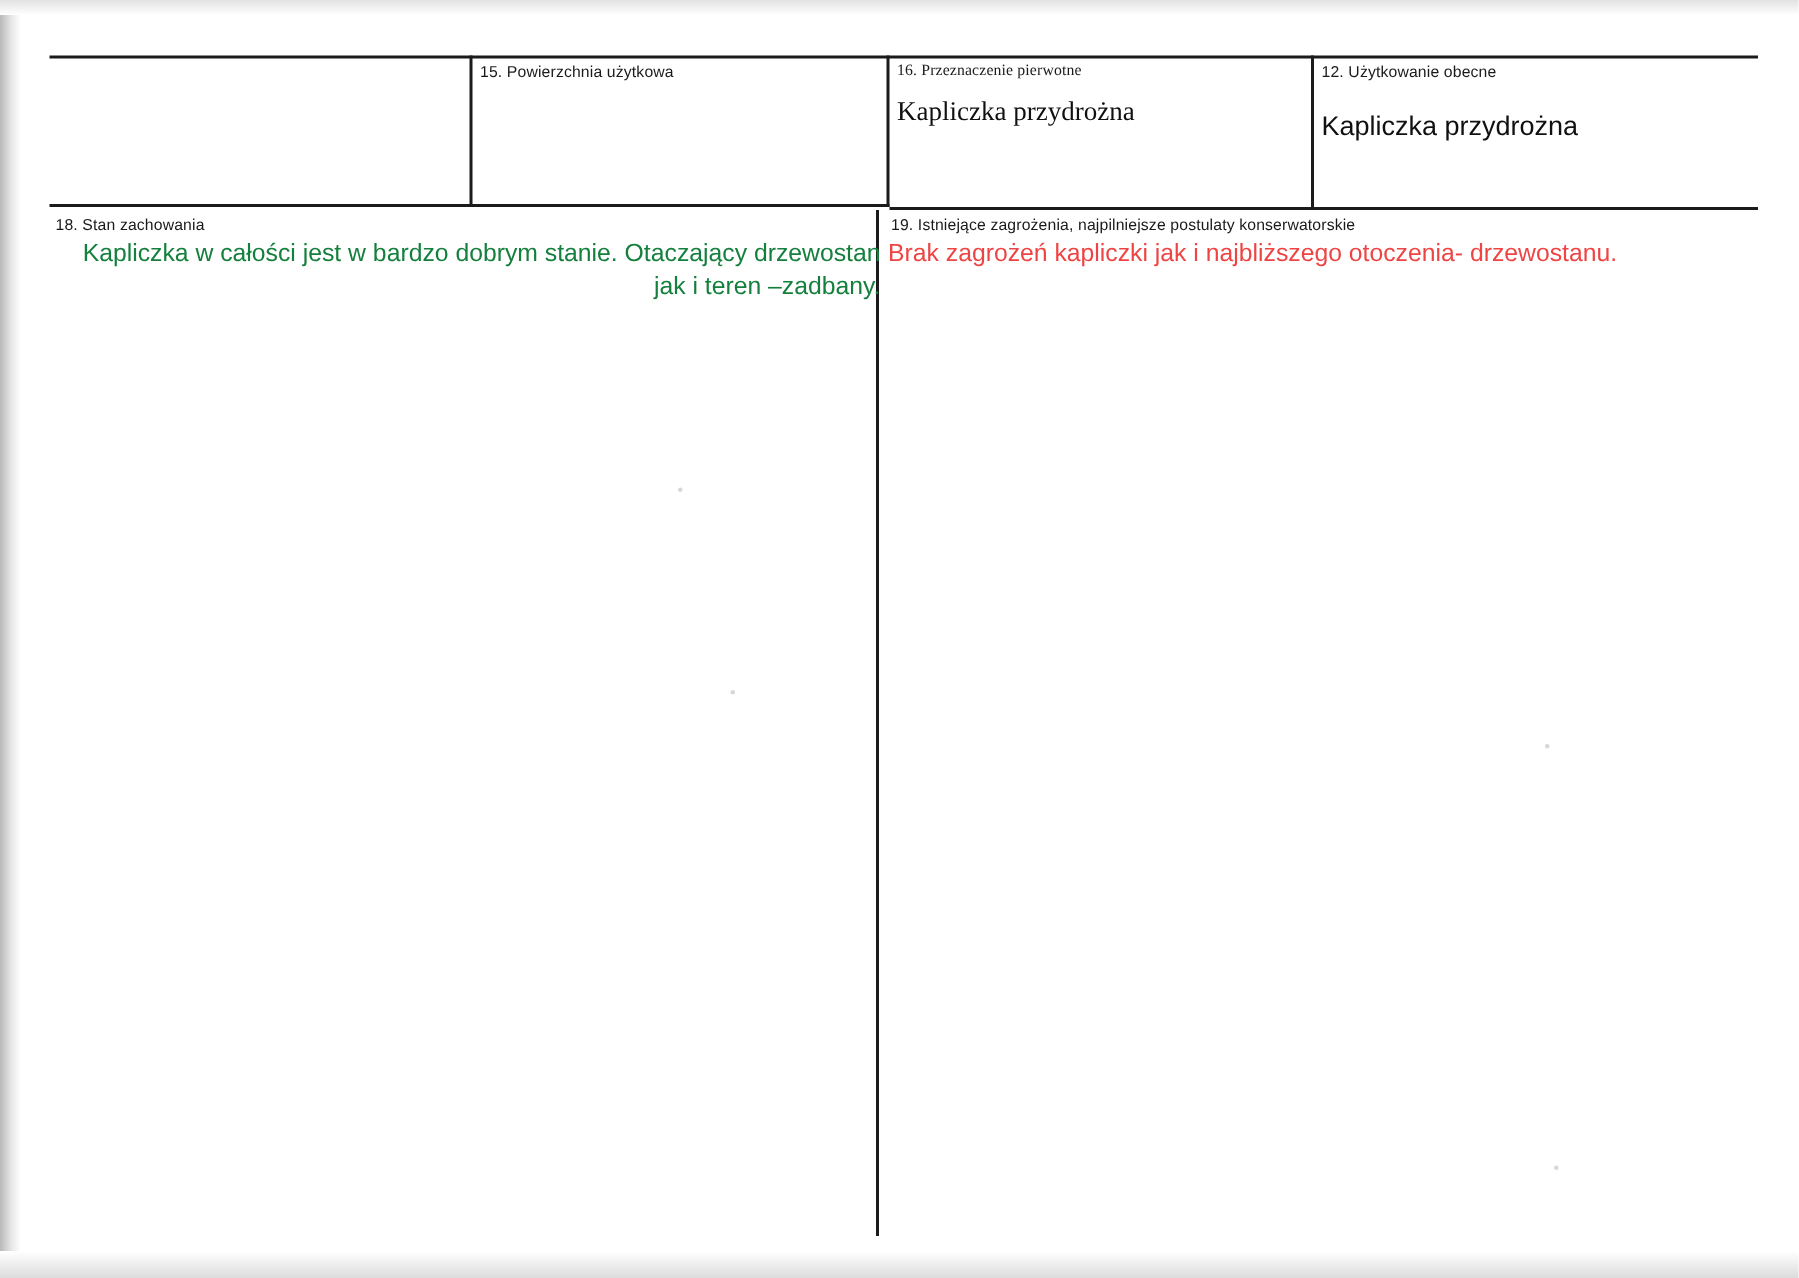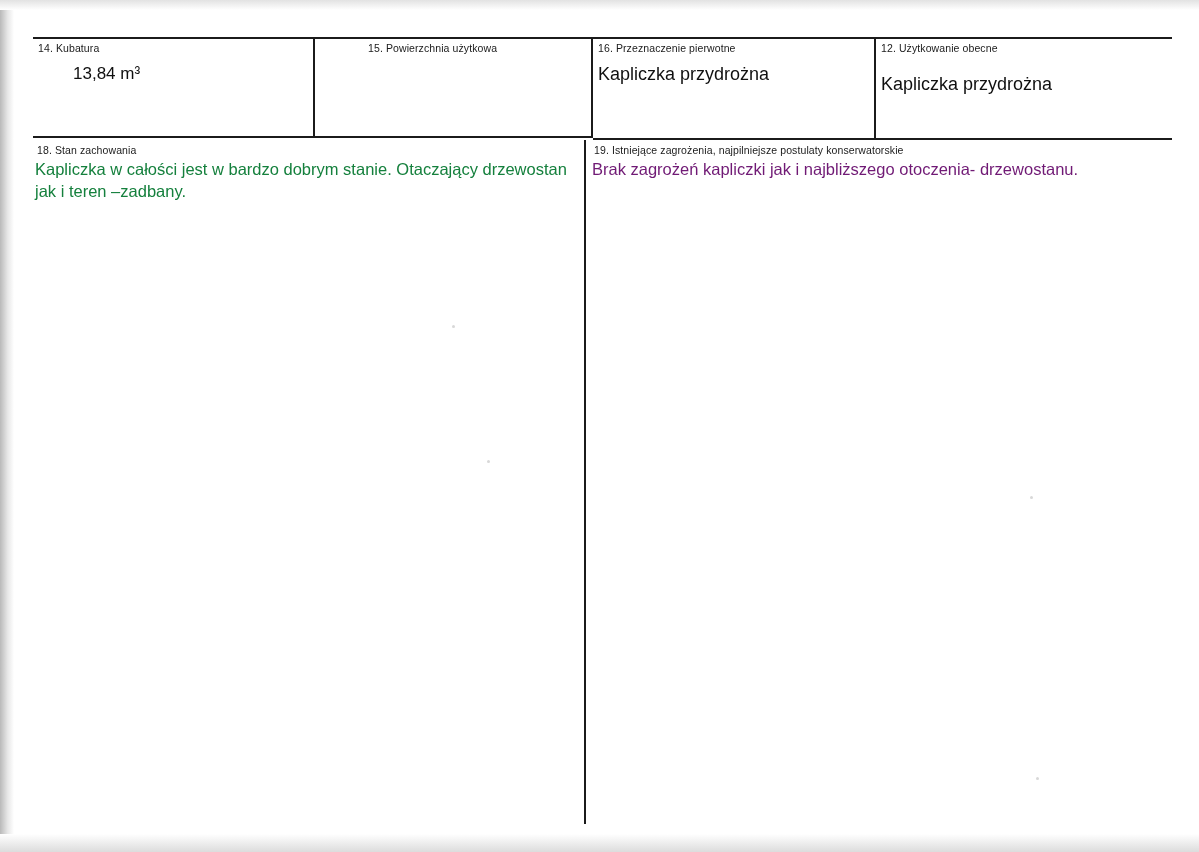--- a/index.html
+++ b/index.html
@@ -86,63 +86,63 @@
     line-height: 21px;
     color: #101010;
   }
 
   
   #f14 { left: 0; top: 0; width: 280px; height: 101px; }
   #f14 .cell-label { position: absolute; left: 5px; top: 5px; }
   #f14 .cell-value { position: absolute; left: 40px; top: 26px; }
 
   
-  #f15 { left: 282px; top: 0; width: 276px; height: 101px; margin-left: 48px; }
+  #f15 { left: 282px; top: 0; width: 276px; height: 101px; }
   #f15 .cell-label { position: absolute; left: 5px; top: 5px; }
 
   
-  #f16 { left: 560px; top: 0; width: 281px; height: 101px; }
+  #f16 { left: 560px; top: 0; width: 281px; height: 101px; font-family: Liberation Serif, serif; }
   #f16 .cell-label { position: absolute; left: 5px; top: 5px; }
   #f16 .cell-value { position: absolute; left: 5px; top: 27px; font-size: 18px; }
 
   
   #f17 { left: 843px; top: 0; width: 296px; height: 101px; }
   #f17 .cell-label { position: absolute; left: 5px; top: 5px; }
   #f17 .cell-value { position: absolute; left: 5px; top: 37px; font-size: 18px; }
 
   
   .row2 {
     position: absolute;
     left: 0;
     top: 103px;
     width: 1139px;
     height: 687px;
   }
-  #f18 { left: 0; top: 0; width: 551px; height: 687px; }
+  #f18 { left: 0; top: 0; width: 551px; height: 687px; text-align: right; }
   #f18 .cell-label { position: absolute; left: 4px; top: 4px; }
   #f18 .cell-text {
     position: absolute;
     left: 2px;
     top: 18px;
     width: 552px;
     font-size: 16.5px;
     line-height: 22px;
     color: #15803d;
   }
 
   #f19 { left: 553px; top: 0; width: 586px; height: 687px; }
   #f19 .cell-label { position: absolute; left: 8px; top: 4px; }
   #f19 .cell-text {
     position: absolute;
     left: 6px;
     top: 18px;
     width: 576px;
     font-size: 16.5px;
     line-height: 22px;
-    color: #701a75;
+    color: #ef4444;
   }
 
   
   .speck {
     position: absolute;
     background: #d8d8d8;
     border-radius: 50%;
   }
 </style>
 </head>
@@ -160,24 +160,20 @@
   <div class="speck" style="left:1036px; top:777px; width:3px; height:3px;"></div>
 
   <div class="form">
 
     <div class="row1">
       <div class="hline" style="left:0; top:0; width:1139px; height:1.5px;"></div>
       <div class="vline" style="left:280px; top:0; width:1.5px; height:101px;"></div>
       <div class="vline" style="left:558px; top:0; width:1.5px; height:101px;"></div>
       <div class="vline" style="left:841px; top:0; width:1.5px; height:101px;"></div>
 
-      <div class="cell" id="f14">
-        <div class="cell-label">14. Kubatura</div>
-        <div class="cell-value">13,84 m³</div>
-      </div>
 
       <div class="cell" id="f15">
         <div class="cell-label">15. Powierzchnia użytkowa</div>
         <div class="cell-value"></div>
       </div>
 
       <div class="cell" id="f16">
         <div class="cell-label">16. Przeznaczenie pierwotne</div>
         <div class="cell-value">Kapliczka przydrożna</div>
       </div>

